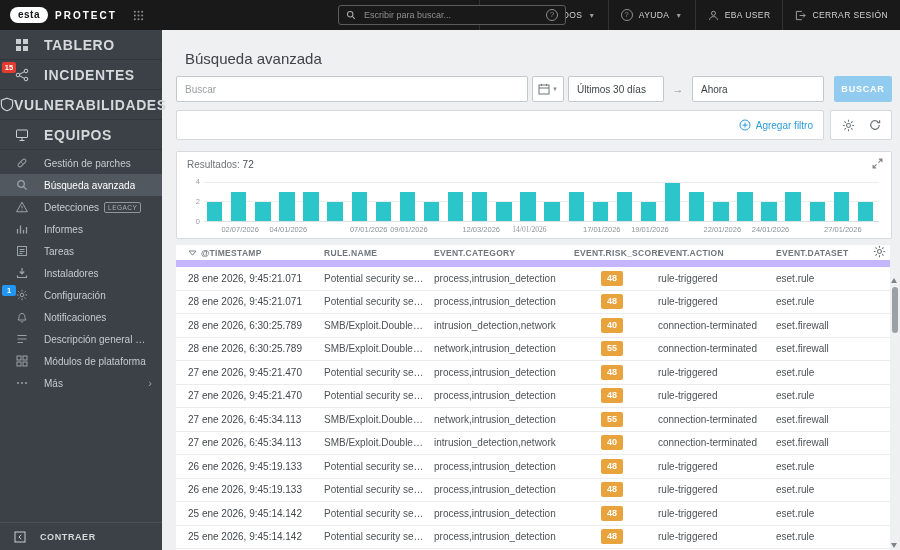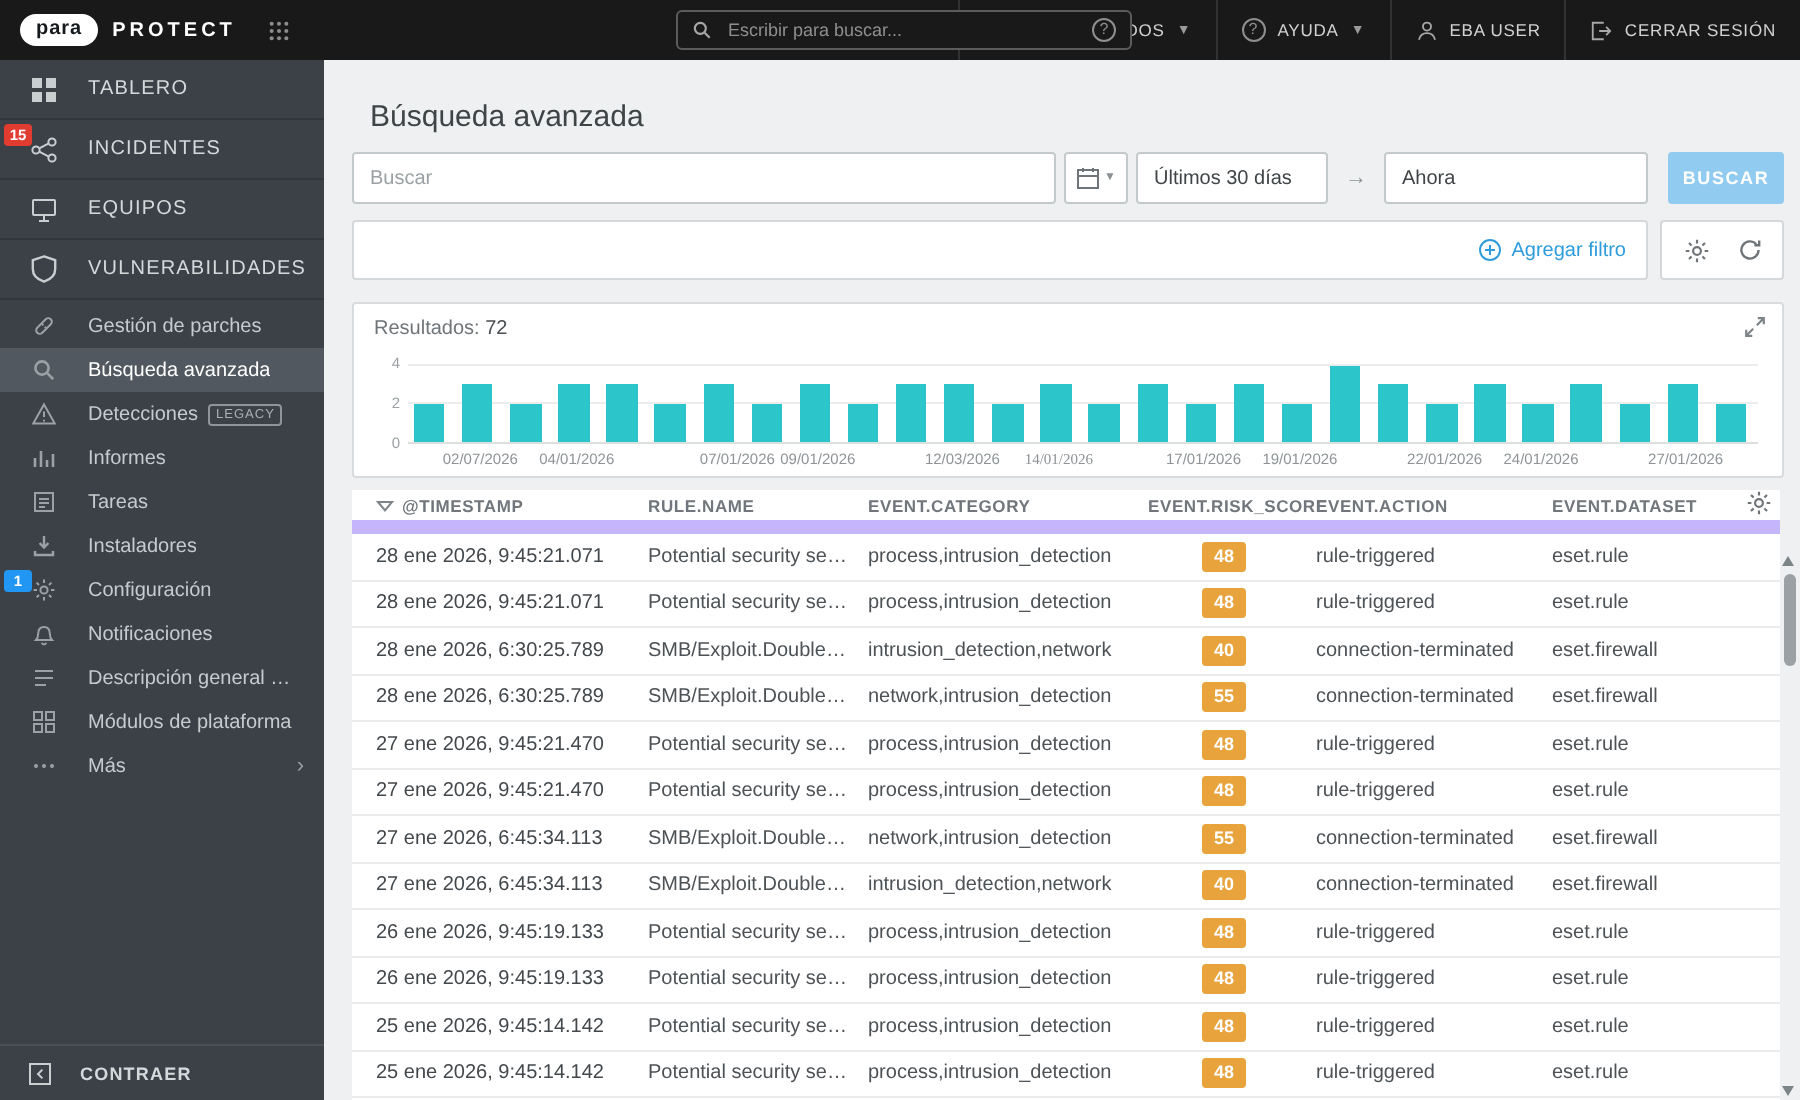--- a/index.html
+++ b/index.html
@@ -17,21 +17,21 @@
   .qcircle{flex:0 0 12px;width:12px;height:12px;border:1px solid #8f8f8f;border-radius:50%;font-size:8px;line-height:10px;text-align:center;color:#8f8f8f;cursor:pointer;}
   .topbar-right{margin-left:auto;display:flex;align-items:stretch;height:100%;}
   .tb-item{display:flex;align-items:center;gap:6px;padding:0 12px;border-left:1px solid #323232;font-size:8.5px;letter-spacing:.4px;color:#d2d2d2;cursor:pointer;white-space:nowrap;}
   .tb-caret{font-size:7px;color:#9a9a9a;line-height:1;}
   .tb-icon{display:flex;color:#a8a8a8;}
 
   
   .sidebar{position:absolute;top:30px;left:0;width:162px;height:520px;background:#3b4147;color:#c6cbce;z-index:5;}
   .main-item{position:relative;height:30px;display:flex;align-items:center;border-bottom:1px solid rgba(0,0,0,.14);cursor:pointer;}
   .main-item .icn{width:44px;display:flex;justify-content:center;color:#c9ced1;}
-  .main-item .lbl{font-size:10px;font-weight:normal;letter-spacing:.6px;color:#d5d9db;white-space:nowrap;}
+  .main-item .lbl{font-size:14px;font-weight:bold;letter-spacing:.6px;color:#d5d9db;white-space:nowrap;}
   .badge-corner{position:absolute;left:2px;top:2px;min-width:14px;height:11px;border-radius:2px;color:#fff;font-size:7.5px;font-weight:bold;line-height:11px;text-align:center;padding:0 2px;}
   .sub-nav{margin-top:2px;}
   .sub-item{position:relative;height:22px;display:flex;align-items:center;cursor:pointer;}
   .sub-item.selected{background:#51585f;}
   .sub-item .icn{width:44px;display:flex;justify-content:center;color:#9ba2a7;}
   .sub-item .lbl{font-size:10px;color:#c6cbce;white-space:nowrap;overflow:hidden;max-width:104px;text-overflow:ellipsis;}
   .sub-item.selected .lbl{color:#fff;}
   .legacy-tag{border:1px solid #8f969b;color:#aab0b4;font-size:6.5px;line-height:9px;padding:0 3px;border-radius:2px;margin-left:5px;letter-spacing:.5px;flex:0 0 auto;}
   .sub-chev{position:absolute;right:10px;color:#9ba2a7;font-size:11px;line-height:1;}
   .sidebar-bottom{position:absolute;bottom:0;left:0;width:100%;}
@@ -92,21 +92,21 @@
   .sb-up{top:0;border-bottom:5px solid #7d8488;}
   .sb-down{bottom:0;border-top:5px solid #7d8488;}
   .sb-thumb{position:absolute;top:9px;left:1.5px;width:6px;height:46px;background:#9aa0a4;border-radius:3px;cursor:pointer;}
 </style>
 </head>
 <body>
 
 <div class="screen">
 
   <header class="topbar">
-    <div class="logo-pill"><span>para</span></div>
+    <div class="logo-pill"><span>esta</span></div>
     <span class="product">PROTECT</span>
     <span class="waffle">
         <svg width="11" height="11" viewBox="0 0 12 12" fill="currentColor">
           <circle cx="2" cy="2" r="1.1"></circle>
           <circle cx="6" cy="2" r="1.1"></circle>
           <circle cx="10" cy="2" r="1.1"></circle>
           <circle cx="2" cy="6" r="1.1"></circle>
           <circle cx="6" cy="6" r="1.1"></circle>
           <circle cx="10" cy="6" r="1.1"></circle>
           <circle cx="2" cy="10" r="1.1"></circle>
@@ -177,34 +177,34 @@
               <circle cx="11" cy="3" r="1.8"></circle>
               <circle cx="11" cy="11" r="1.8"></circle>
               <path d="M4.6 6.2l4.8-2.5M4.6 7.8l4.8 2.5"></path>
             </svg>
           </span>
           <span class="lbl">INCIDENTES</span>
           <span class="badge-corner" style="background: rgb(226, 59, 48);">15</span>
         </div>
         <div class="main-item">
           <span class="icn">
+            <svg width="14" height="15" viewBox="0 0 14 15" fill="none" stroke="currentColor" stroke-width="1.2">
+              <path d="M7 1.2l5.6 1.9v4.4c0 3.2-2.2 5.2-5.6 6.3C3.6 12.7 1.4 10.7 1.4 7.5V3.1z"></path>
+            </svg>
+          </span>
+          <span class="lbl">VULNERABILIDADES</span>
+        </div>
+        <div class="main-item">
+          <span class="icn">
             <svg width="14" height="14" viewBox="0 0 14 14" fill="none" stroke="currentColor">
               <rect x="1.5" y="2" width="11" height="7.5" rx=".5"></rect>
               <path d="M4.5 12.5h5M7 9.5v3"></path>
             </svg>
           </span>
           <span class="lbl">EQUIPOS</span>
-        </div>
-        <div class="main-item">
-          <span class="icn">
-            <svg width="14" height="15" viewBox="0 0 14 15" fill="none" stroke="currentColor" stroke-width="1.2">
-              <path d="M7 1.2l5.6 1.9v4.4c0 3.2-2.2 5.2-5.6 6.3C3.6 12.7 1.4 10.7 1.4 7.5V3.1z"></path>
-            </svg>
-          </span>
-          <span class="lbl">VULNERABILIDADES</span>
         </div>
       </nav>
     <nav id="sub-nav" class="sub-nav">
         <div class="sub-item">
           <span class="icn">
             <svg width="12" height="12" viewBox="0 0 12 12" fill="none" stroke="currentColor">
               <rect x="1.2" y="4.2" width="9.6" height="3.6" rx="1.8" transform="rotate(-45 6 6)"></rect>
               <path d="M5 5l2 2" stroke-dasharray="1 1"></path>
             </svg>
           </span>

